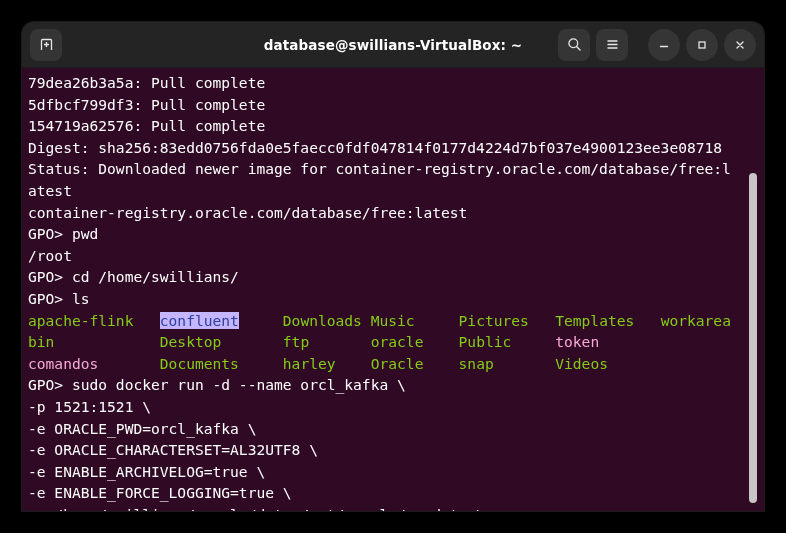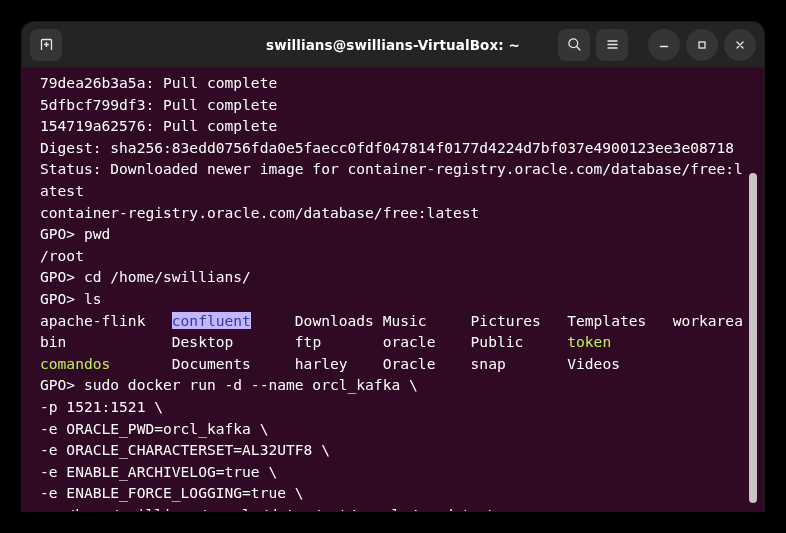--- a/index.html
+++ b/index.html
@@ -71,36 +71,36 @@
     z-index: 2;
   }
   .tb-right .gap { width: 8px; }
 
   
   #terminal {
     position: relative;
     height: 443px;
     background: #300a24;
     overflow: hidden;
-    padding: 4px 0 0 16px;
+    padding: 4px 0 0 4px;
   }
 
   #screen {
     font-family: "DejaVu Sans Mono", monospace;
     font-size: 14.6px;
     line-height: 21.6px;
     color: #ffffff;
     white-space: pre;
     padding-left: 2px;
   }
 
   .line { height: 21.6px; }
 
-  .blue  { color: #ffffff; text-align: right; }
-  .white { color: #bef264; }
+  .blue  { color: #84cc16; text-align: right; }
+  .white { color: #f9a8d4; }
   .hl    { background: #c4b5fd; color: #2b3f9e; }
 
   
   #scrollbar-track {
     position: absolute;
     right: 4px;
     top: 0;
     width: 14px;
     height: 100%;
   }
@@ -121,21 +121,21 @@
 
   <div id="titlebar">
 
     <div class="tb-btn flat">
       <svg width="17" height="17" viewBox="0 0 17 17">
         <path d="M3.5 14 L3.5 4.5 Q3.5 3.5 4.5 3.5 L12.5 3.5 Q13.5 3.5 13.5 4.5 L13.5 14" fill="none" stroke="#e6e6e6" stroke-width="1.3"></path>
         <path d="M8.5 6 L8.5 11 M6 8.5 L11 8.5" stroke="#e6e6e6" stroke-width="1.4"></path>
       </svg>
     </div>
 
-    <div id="title-text">swillians@swillians-VirtualBox: ~</div>
+    <div id="title-text">database@swillians-VirtualBox: ~</div>
 
     <div class="spacer"></div>
 
     <div class="tb-right">
 
       <div class="tb-btn flat">
         <svg width="17" height="17" viewBox="0 0 17 17">
           <circle cx="7.3" cy="7.3" r="4.4" fill="none" stroke="#e6e6e6" stroke-width="1.3"></circle>
           <path d="M10.6 10.6 L14 14" stroke="#e6e6e6" stroke-width="1.4" stroke-linecap="round"></path>
         </svg>

